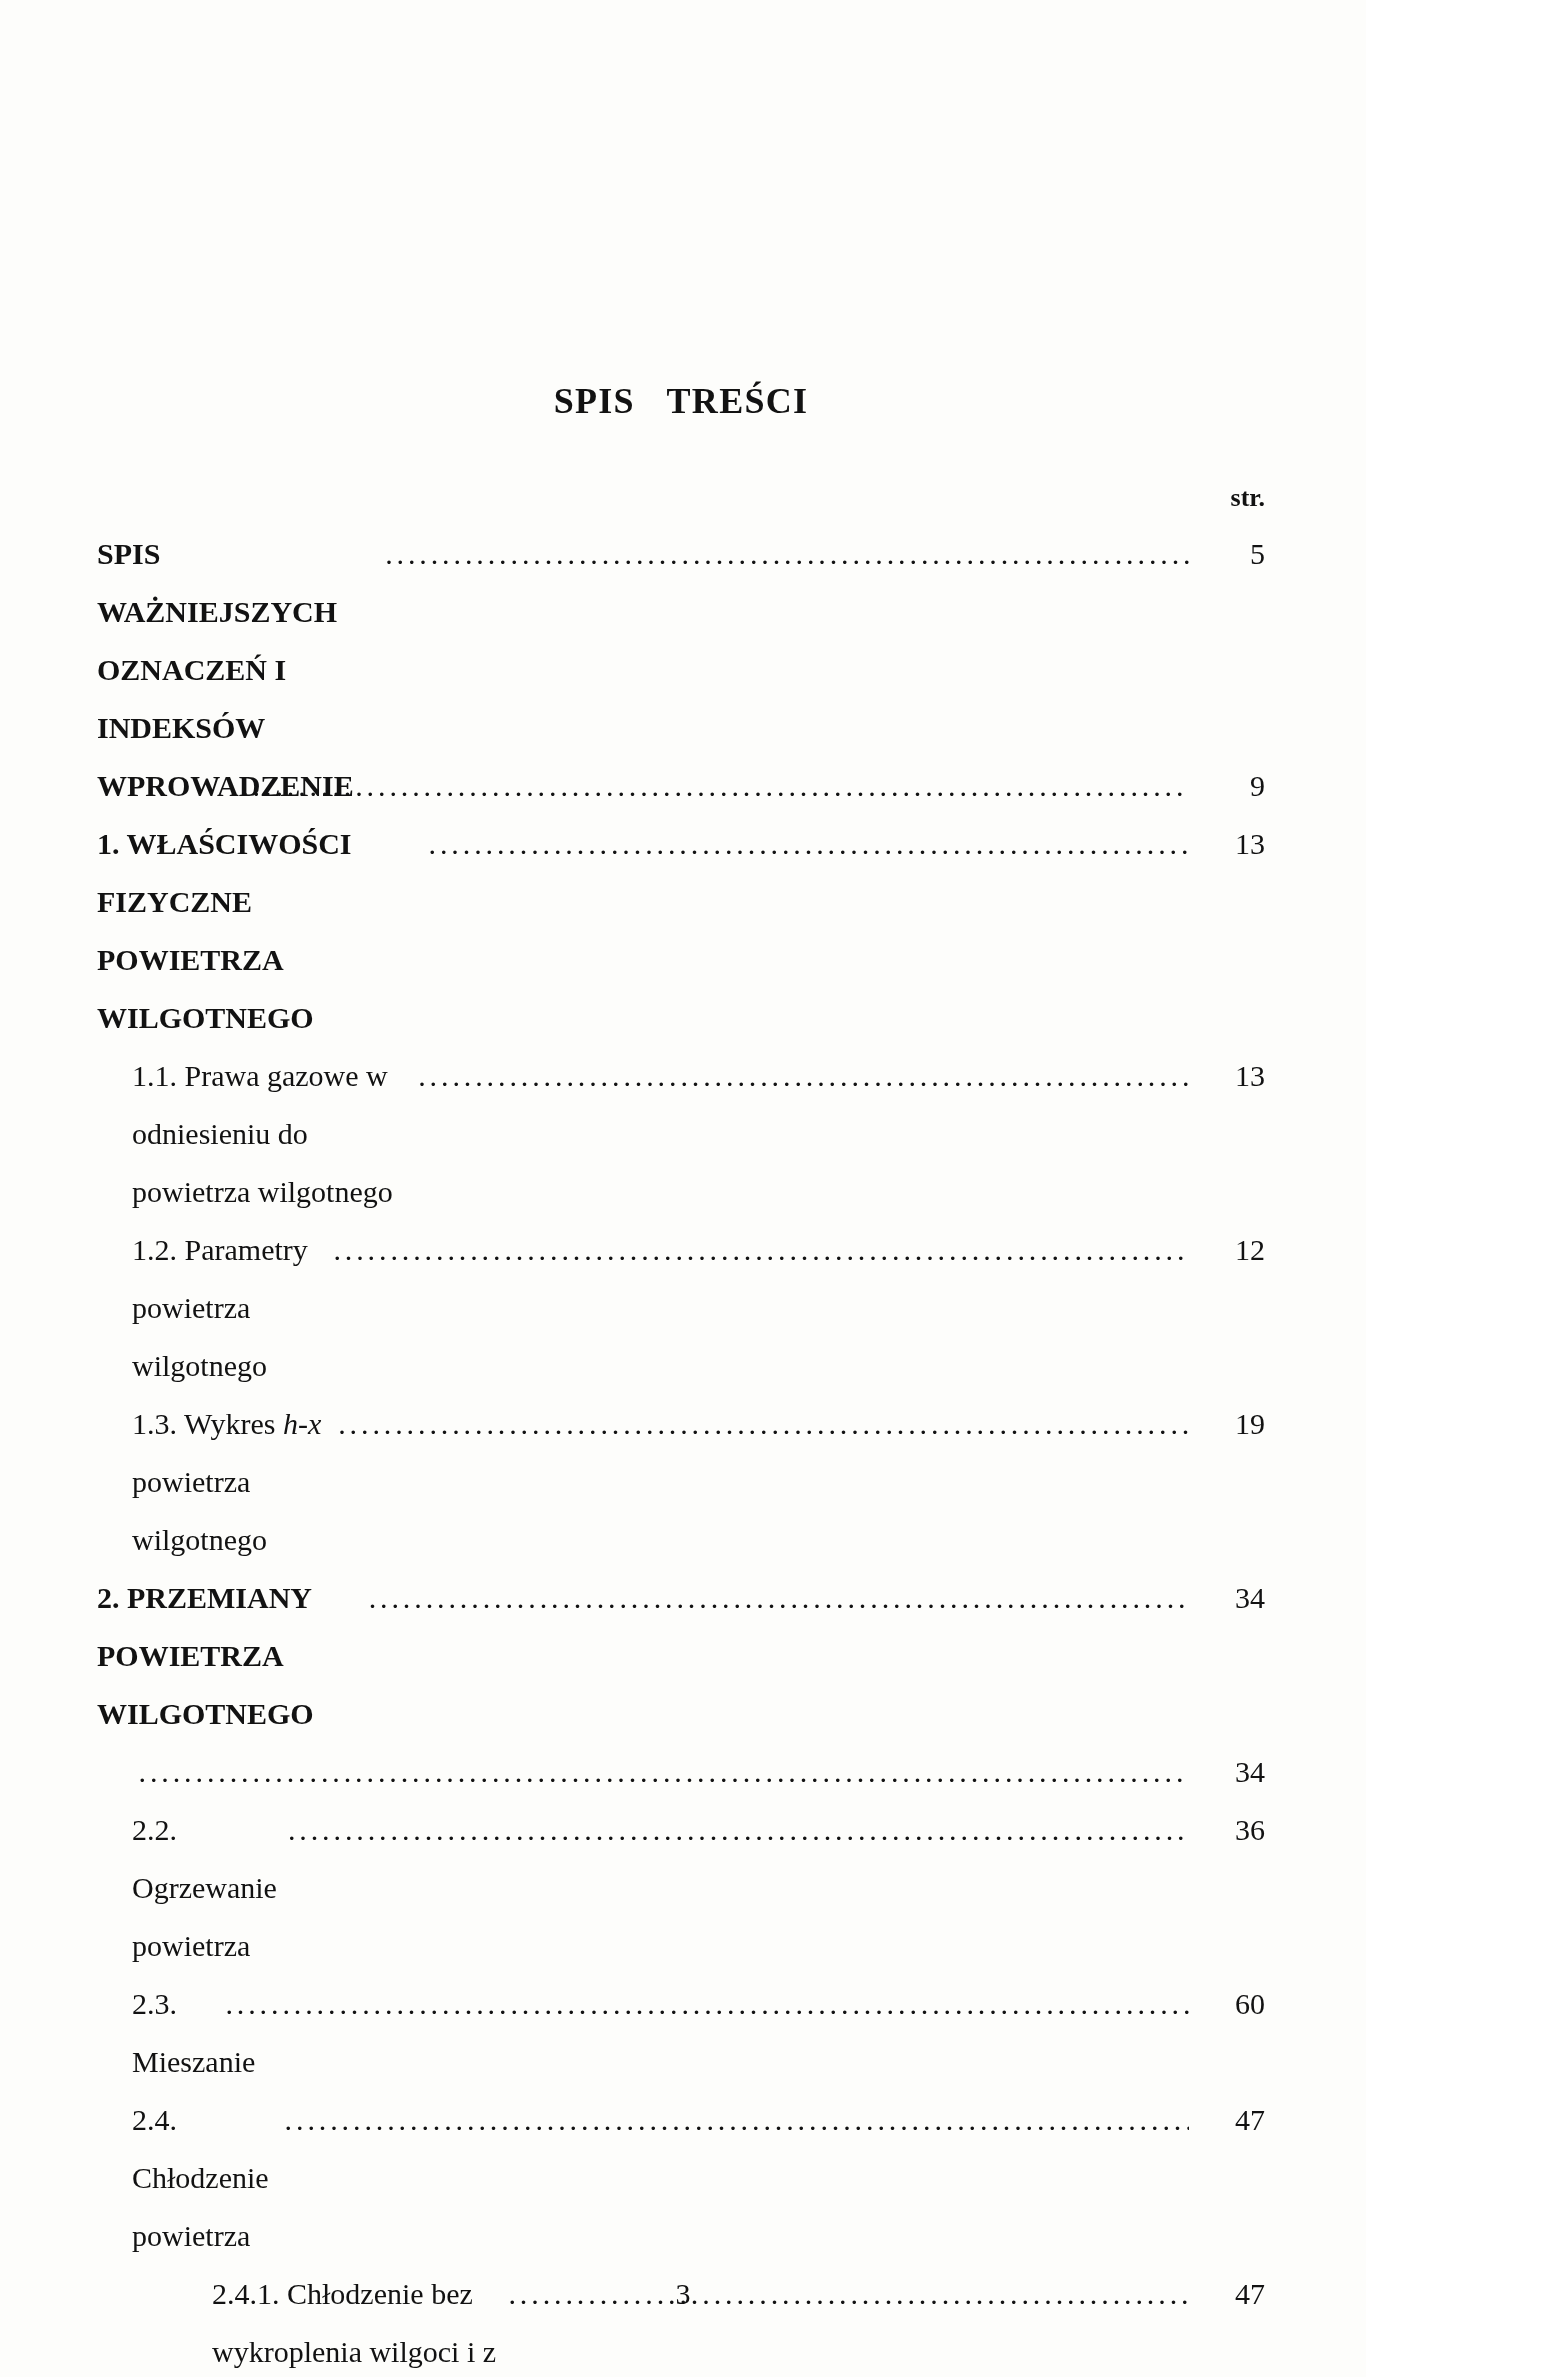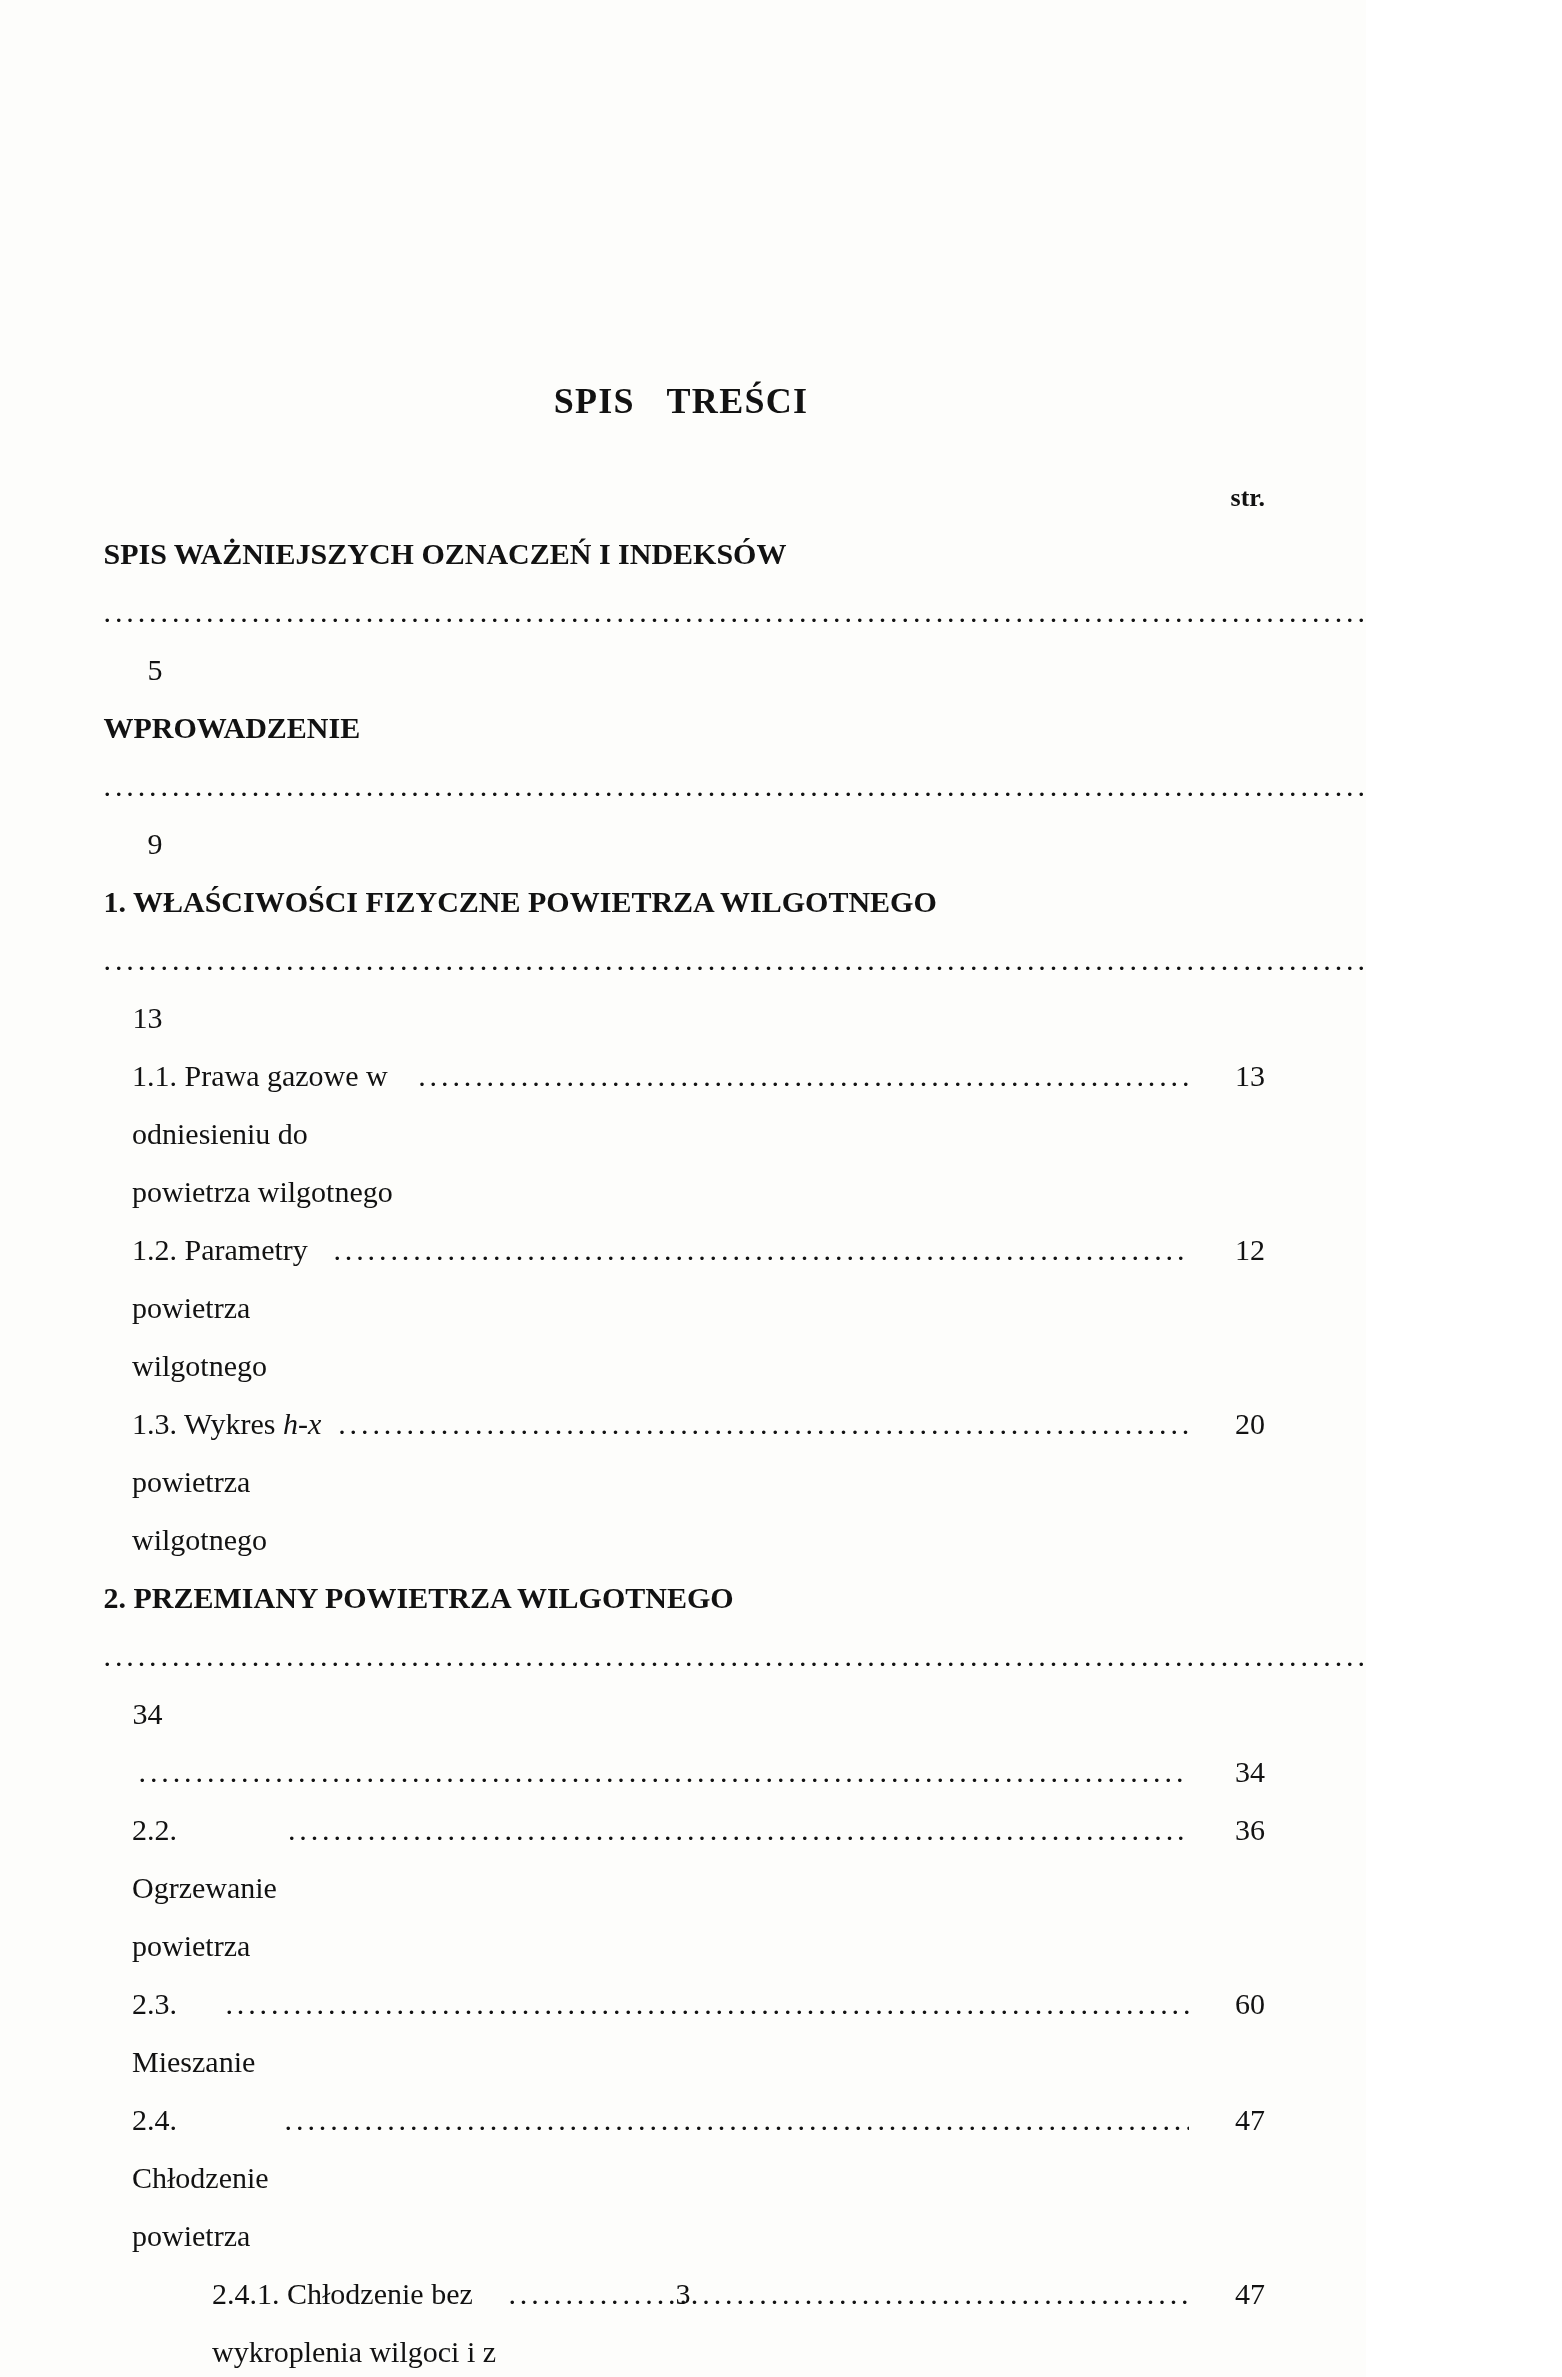--- a/index.html
+++ b/index.html
@@ -51,21 +51,21 @@
   .dots::after {
     content: "...........................................................................................................................................................................";
   }
   .pg {
     flex: 0 0 auto;
     min-width: 59px;
     text-align: right;
     font-weight: normal;
   }
   
-  .l0  { padding-left: 0; flex-direction: column; }
+  .l0  { padding-left: 0; }
   .l1  { padding-left: 35px; }
   .l2  { padding-left: 115px; }
   .footer-number {
     position: absolute;
     left: 0;
     right: 0;
     bottom: 66px;
     text-align: center;
     font-size: 30px;
   }
@@ -109,21 +109,21 @@
         <div class="row l1">
           <span class="txt">1.2. Parametry powietrza wilgotnego</span>
           <span class="dots"></span>
           <span class="pg">12</span>
         </div>
       </div>
       <div class="entry">
         <div class="row l1">
           <span class="txt"><span>1.3. Wykres </span><span class="italic">h-x</span><span> powietrza wilgotnego</span></span>
           <span class="dots"></span>
-          <span class="pg">20</span>
+          <span class="pg">19</span>
         </div>
       </div>
       <div class="entry bold">
         <div class="row l0">
           <span class="txt">2. PRZEMIANY POWIETRZA WILGOTNEGO</span>
           <span class="dots"></span>
           <span class="pg">34</span>
         </div>
       </div>
       <div class="entry">

